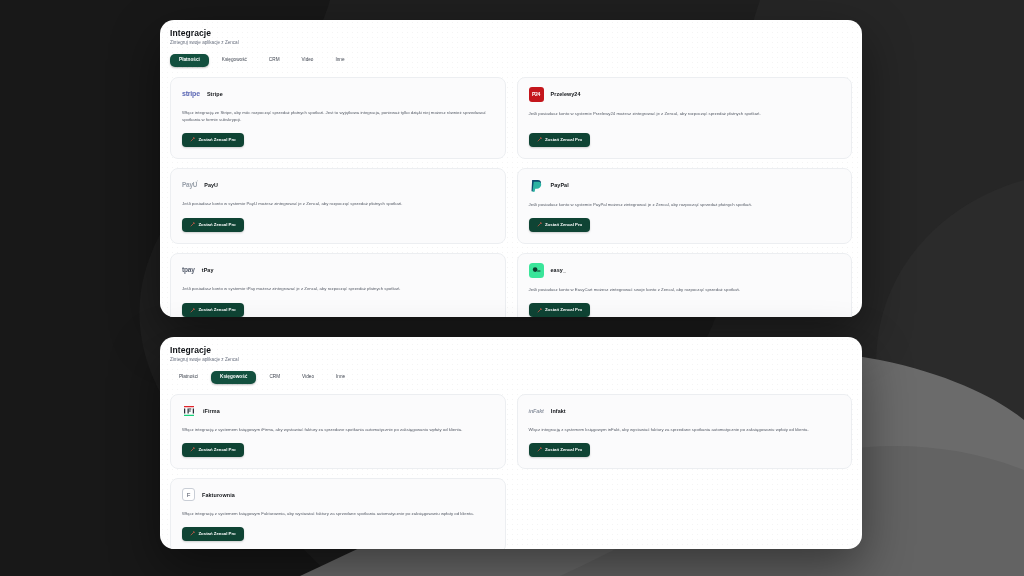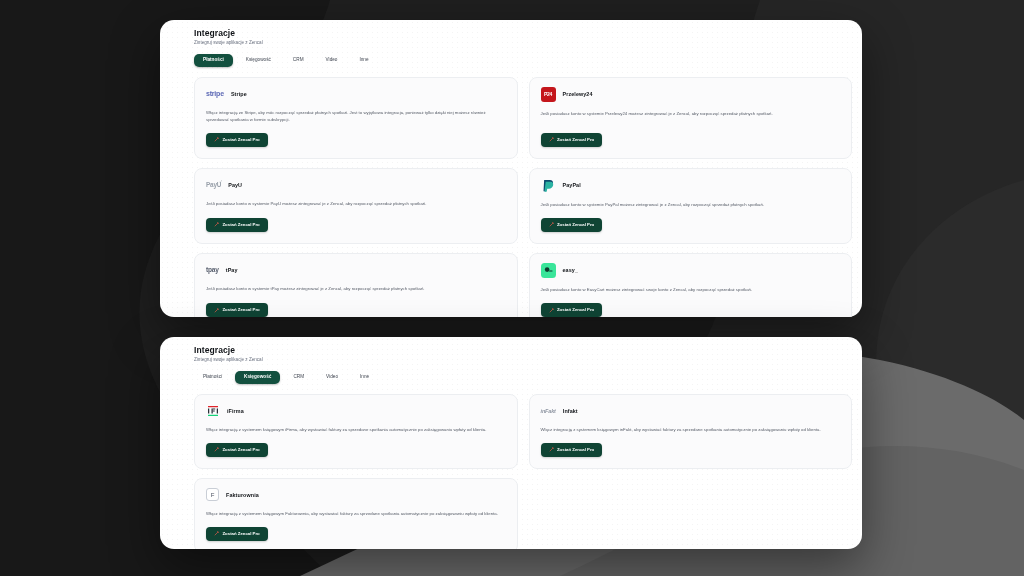--- a/index.html
+++ b/index.html
@@ -26,21 +26,20 @@
   }
   .bg-svg { position: absolute; inset: 0; width: 1024px; height: 576px; display: block; }
 
   
   .panel {
     position: absolute;
     background: #ffffff;
     border-radius: 14px;
     box-shadow: 0 18px 50px rgba(0,0,0,0.45);
     overflow: hidden;
-    padding-left: 24px;
   }
   .panel-top {
     left: 160px; top: 20px;
     width: 702px; height: 297px;
   }
   .panel-bottom {
     left: 160px; top: 337px;
     width: 702px; height: 212px;
   }
 

